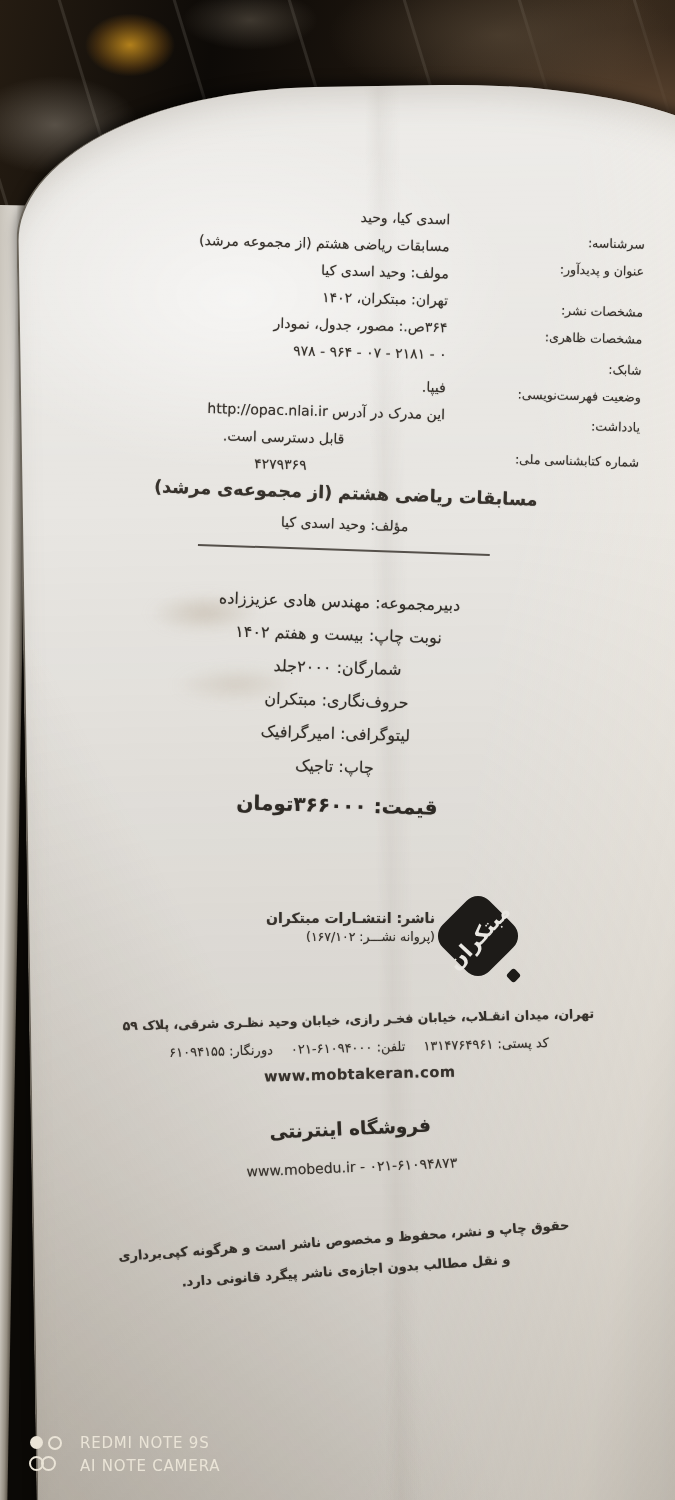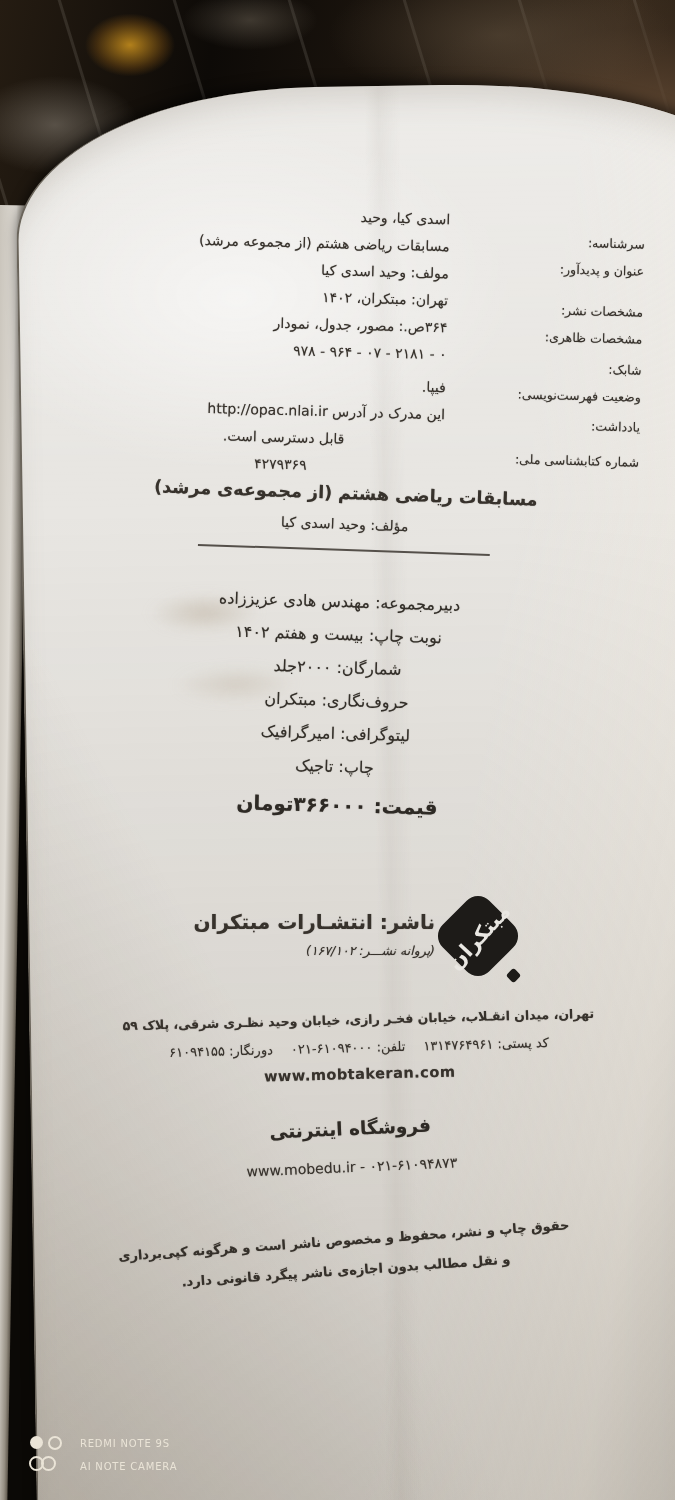--- a/index.html
+++ b/index.html
@@ -53,22 +53,22 @@
   .book-author{font-size:14px;margin-top:13px;}
   .rule{width:292px;height:2px;background:#55504a;margin:17px auto 0 auto;}
   
   .details-block{left:-8px;top:585px;width:690px;text-align:center;font-size:16px;
     line-height:33px;transform:rotate(1.8deg);color:#332f29;}
   
   .price-line{left:-8px;top:793px;width:690px;text-align:center;font-size:20px;
     font-weight:bold;transform:rotate(1.5deg);color:#2e2a25;}
   
   .pub-text{left:170px;top:910px;width:265px;text-align:right;}
-  .pub-name{font-size:20px;font-weight:bold;}
-  .pub-license{font-size:12.5px;margin-top:9px;font-style:italic;}
+  .pub-name{font-size:14px;font-weight:bold;}
+  .pub-license{font-size:12.5px;margin-top:3px;}
   .logo{position:absolute;left:431px;top:889px;width:96px;height:100px;}
   .logo-diamond{position:absolute;left:14px;top:14px;width:66px;height:66px;background:#1d1b18;
     border-radius:16px;transform:rotate(45deg);}
   .logo-calli{position:absolute;left:50%;top:48%;transform:translate(-50%,-50%) rotate(-47deg);
     color:#e9e7e2;font-size:21px;font-weight:bold;white-space:nowrap;}
   .logo-dot{position:absolute;right:8px;bottom:8px;width:11px;height:11px;background:#1d1b18;
     border-radius:3px;transform:rotate(45deg);}
   
   .addr-block{left:14px;top:1012px;width:690px;text-align:center;transform:rotate(-1.5deg);}
   .addr-1{font-size:12.5px;font-weight:bold;}
@@ -83,21 +83,21 @@
   .copy-block{left:0;top:1226px;width:690px;text-align:center;font-size:13px;font-weight:bold;
     line-height:30px;transform:rotate(-4deg);color:#35302a;}
   
   .watermark{position:absolute;left:28px;top:1432px;display:flex;align-items:center;gap:14px;
     color:#eae4d7;font-family:"DejaVu Sans",sans-serif;}
   .wm-icon{position:relative;width:38px;height:42px;}
   .wm-c1{position:absolute;left:2px;top:2px;width:13px;height:13px;border-radius:50%;background:#eae4d7;}
   .wm-c2{position:absolute;left:20px;top:2px;width:10px;height:10px;border-radius:50%;border:2.5px solid #eae4d7;}
   .wm-c3{position:absolute;left:1px;top:22px;width:11px;height:11px;border-radius:50%;border:2.5px solid #eae4d7;}
   .wm-c4{position:absolute;left:13px;top:22px;width:11px;height:11px;border-radius:50%;border:2.5px solid #eae4d7;}
-  .wm-text{font-size:10px;line-height:23px;letter-spacing:.8px;}
+  .wm-text{font-size:15px;line-height:23px;letter-spacing:.8px;}
 </style>
 </head>
 <body>
 
 <div class="scene">
   <div class="marble"></div>
   <div class="underpages"></div>
 
   <div class="page">
     <div class="page-shading"></div>

